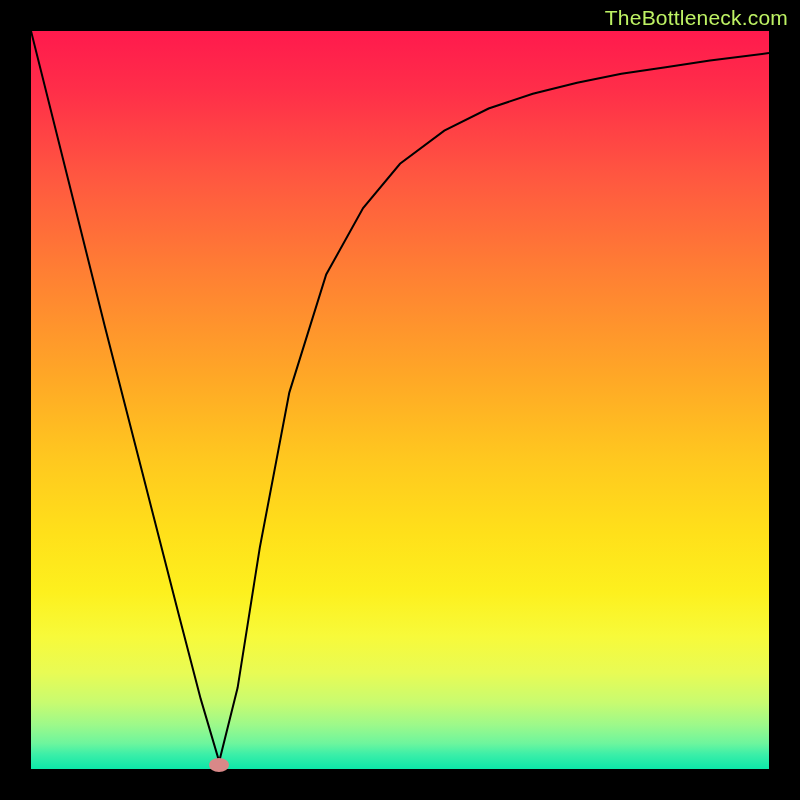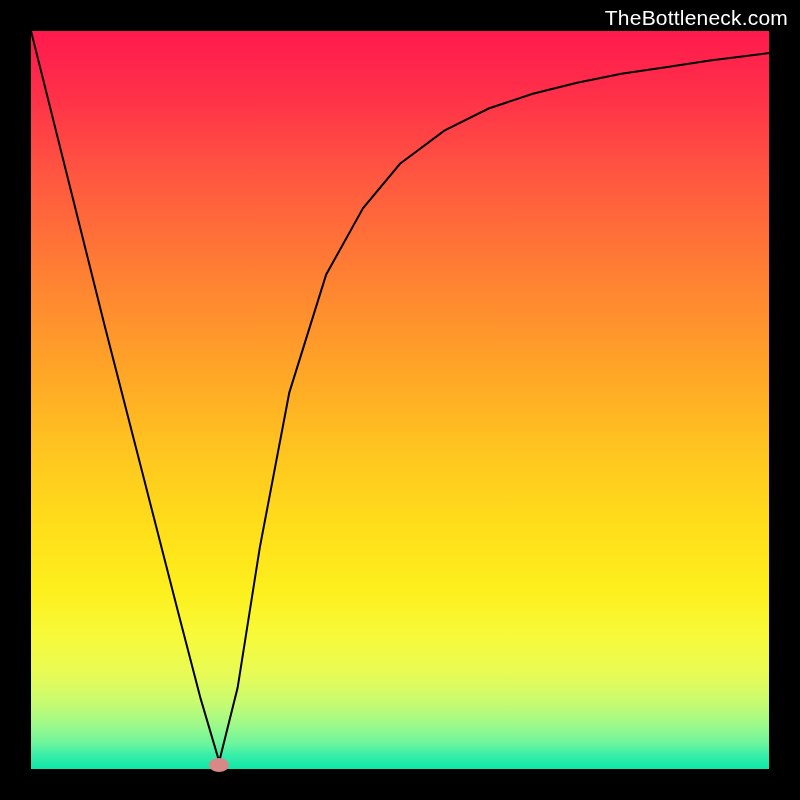--- a/index.html
+++ b/index.html
@@ -51,21 +51,21 @@
     width: 20px;
     height: 14px;
     background: #d98888;
     border-radius: 50%;
     transform: translate(-50%, -50%);
   }
   .watermark {
     position: absolute;
     top: 6px;
     right: 12px;
-    color: #ffffff;
+    color: #bef264;
     font-size: 21px;
     font-family: Arial, sans-serif;
     letter-spacing: 0.2px;
   }
 </style>
 </head>
 <body>
 
 <div class="chart-container">
   <div class="plot-area">

